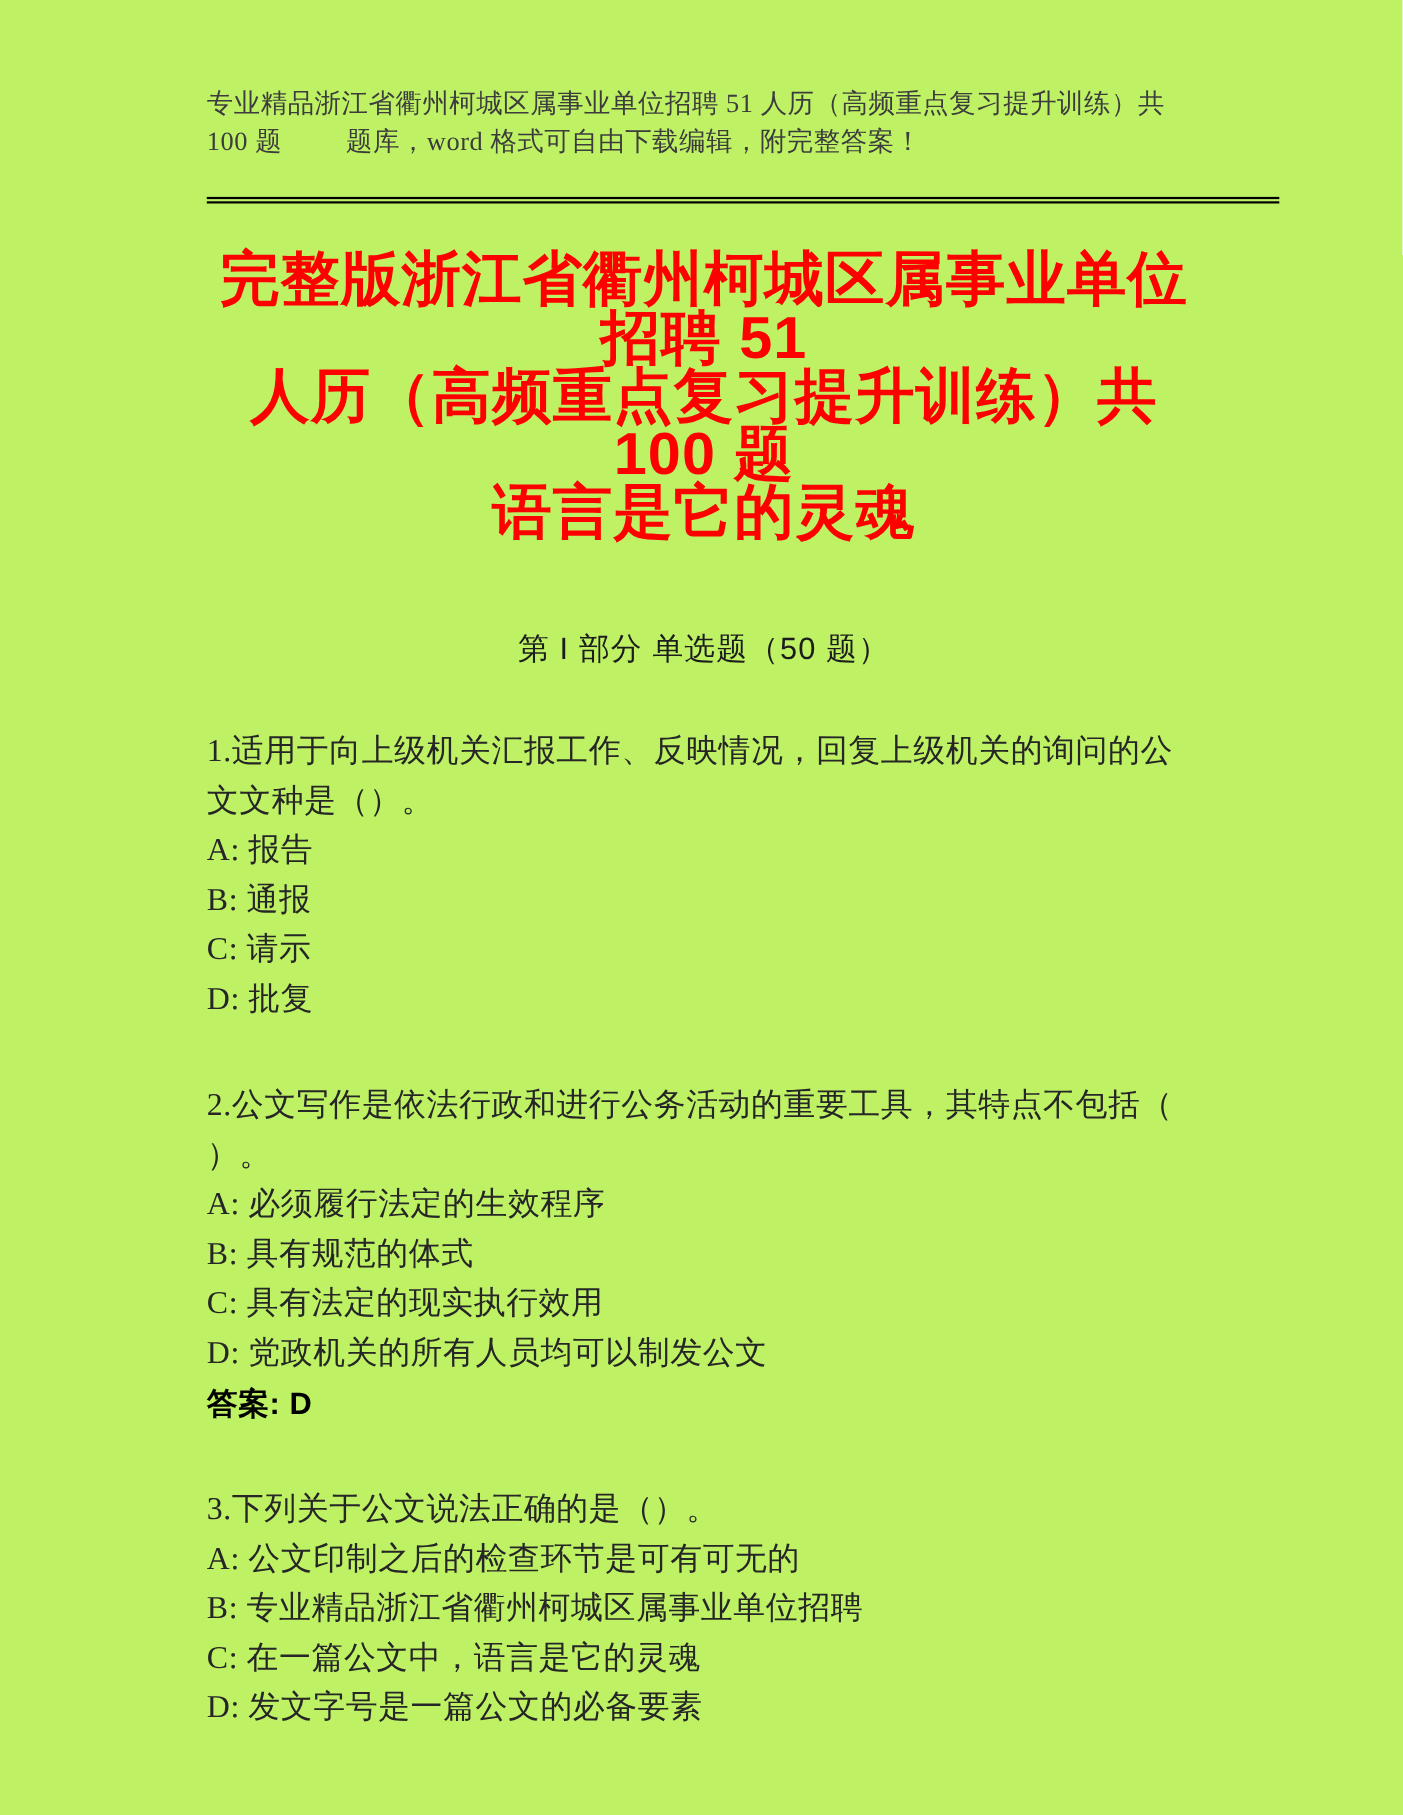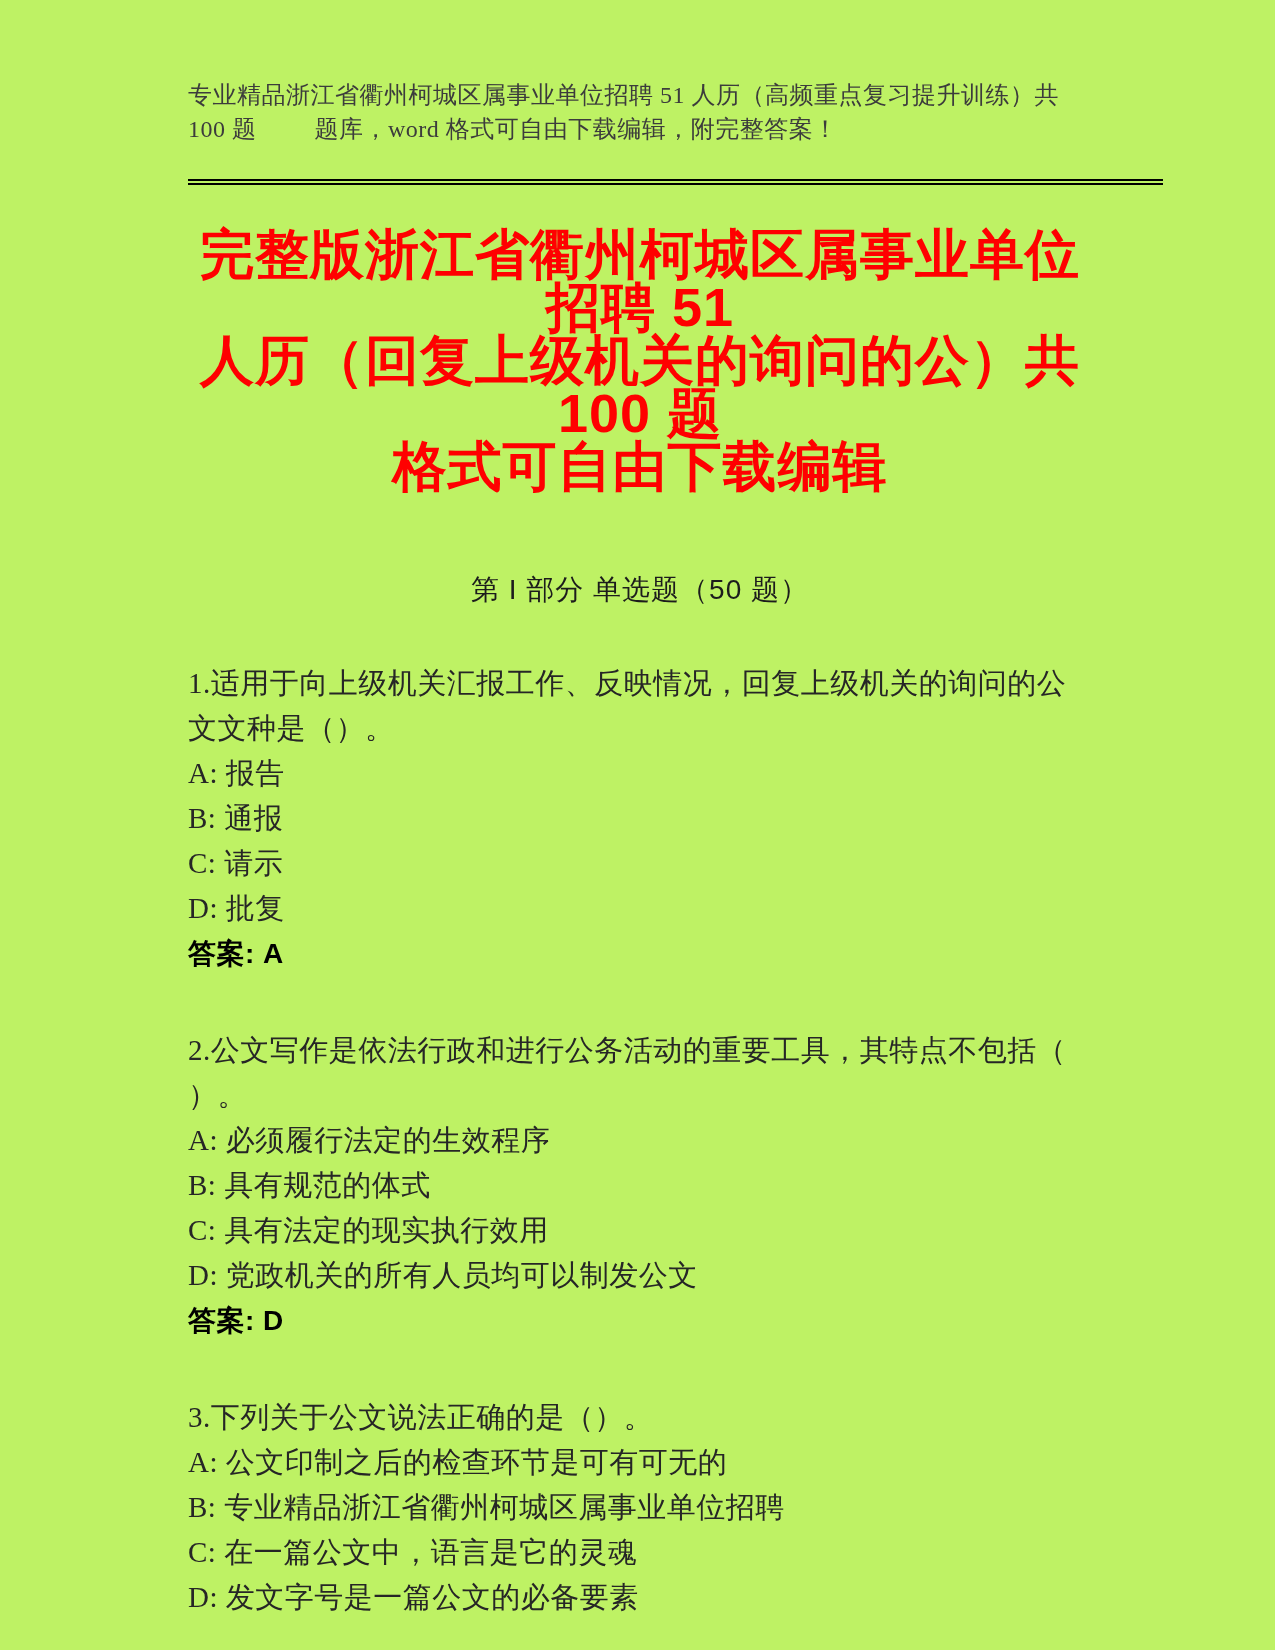--- a/index.html
+++ b/index.html
@@ -84,36 +84,35 @@
       <div class="hline hline2">
         <span>100 题</span>
         <span>题库，word 格式可自由下载编辑，附完整答案！</span>
       </div>
     </div>
 
     <div class="divider"></div>
 
     <div class="doc-title">
       <div>完整版浙江省衢州柯城区属事业单位招聘 51</div>
-      <div>人历（回复上级机关的询问的公）共 100 题</div>
-      <div>格式可自由下载编辑</div>
+      <div>人历（高频重点复习提升训练）共 100 题</div>
+      <div>语言是它的灵魂</div>
     </div>
 
     <div class="section-heading">第 I 部分 单选题（50 题）</div>
 
     <div class="questions">
 
       <div class="question">
         <div class="qline">1.适用于向上级机关汇报工作、反映情况，回复上级机关的询问的公</div>
         <div class="qline">文文种是（）。</div>
         <div class="qline">A: 报告</div>
         <div class="qline">B: 通报</div>
         <div class="qline">C: 请示</div>
         <div class="qline">D: 批复</div>
-        <div class="qline answer">答案: A</div>
       </div>
 
       <div class="question">
         <div class="qline">2.公文写作是依法行政和进行公务活动的重要工具，其特点不包括（</div>
         <div class="qline">）。</div>
         <div class="qline">A: 必须履行法定的生效程序</div>
         <div class="qline">B: 具有规范的体式</div>
         <div class="qline">C: 具有法定的现实执行效用</div>
         <div class="qline">D: 党政机关的所有人员均可以制发公文</div>
         <div class="qline answer">答案: D</div>

